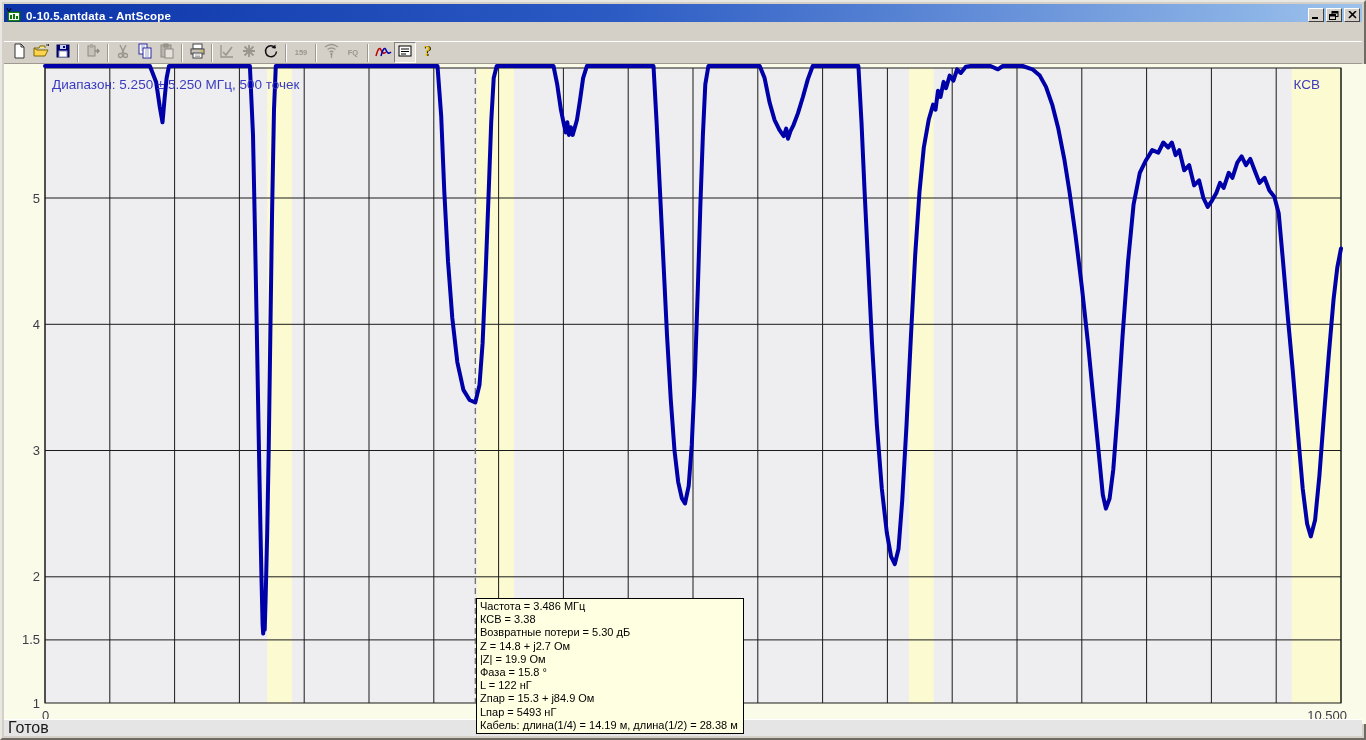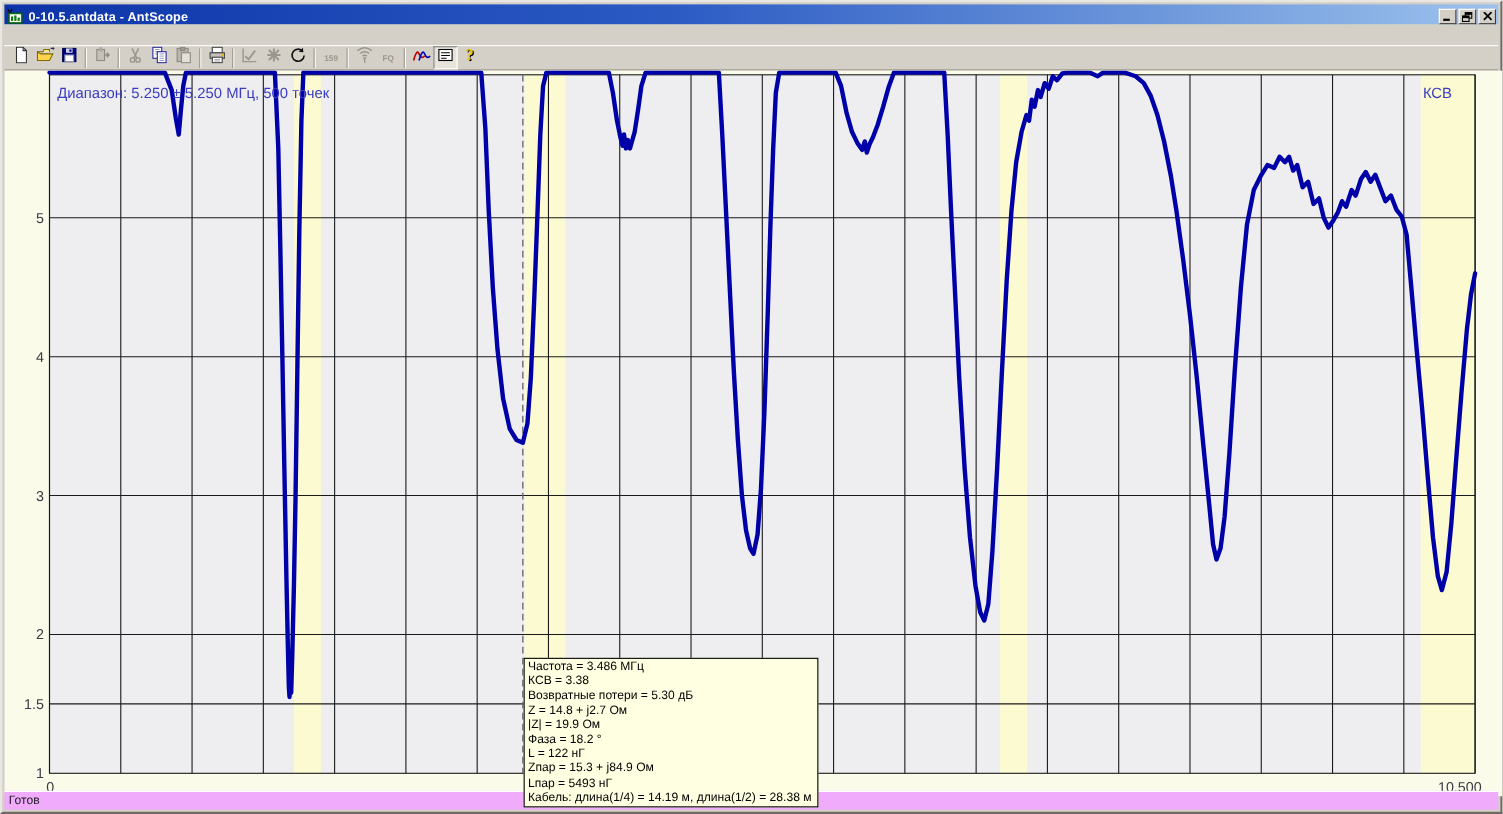--- a/index.html
+++ b/index.html
@@ -43,21 +43,21 @@
   .chart-area svg { display:block; }
 
   
   .tooltip { position:absolute; left:474px; top:596px; width:268px;
     background:#FFFFE1; border:1px solid #000; padding:1px 3px 1px 3px;
     font-size:11px; color:#000; line-height:13.2px; z-index:50; }
   .tooltip div { white-space:nowrap; }
 
   
   .statusbar { position:absolute; left:2px; right:2px; bottom:2px; height:17px;
-    background:#f0abfc; border-top:1px solid #fff; font-size:11px; color:#1A1A1A;
+    background:#e5e5e5; border-top:1px solid #fff; font-size:16px; color:#1A1A1A;
     display:flex; align-items:center; padding-left:4px; }
 </style>
 </head>
 <body>
 
 <div class="window">
 
   <div class="titlebar">
     <span class="app-icon">
       <svg width="16" height="14" viewBox="0 0 16 14">
@@ -288,21 +288,21 @@
         <text x="50" y="87" font-size="13.5" fill="#3B3BC0">Диапазон: 5.250 ± 5.250 МГц, 500 точек</text>
         <text x="1318" y="87" text-anchor="end" font-size="13.5" fill="#3B3BC0">КСВ</text>
       </svg>
 
     <div class="tooltip" style="left:472px; top:534px;">
       <div>Частота = 3.486 МГц</div>
       <div>КСВ = 3.38</div>
       <div>Возвратные потери = 5.30 дБ</div>
       <div>Z = 14.8 + j2.7 Ом</div>
       <div>|Z| = 19.9 Ом</div>
-      <div>Фаза = 18.2 °</div>
+      <div>Фаза = 15.8 °</div>
       <div>L = 122 нГ</div>
       <div>Zпар = 15.3 + j84.9 Ом</div>
       <div>Lпар = 5493 нГ</div>
       <div>Кабель: длина(1/4) = 14.19 м, длина(1/2) = 28.38 м</div>
     </div>
   </div>
 
   <div class="statusbar">
     <span>Готов</span>
   </div>

